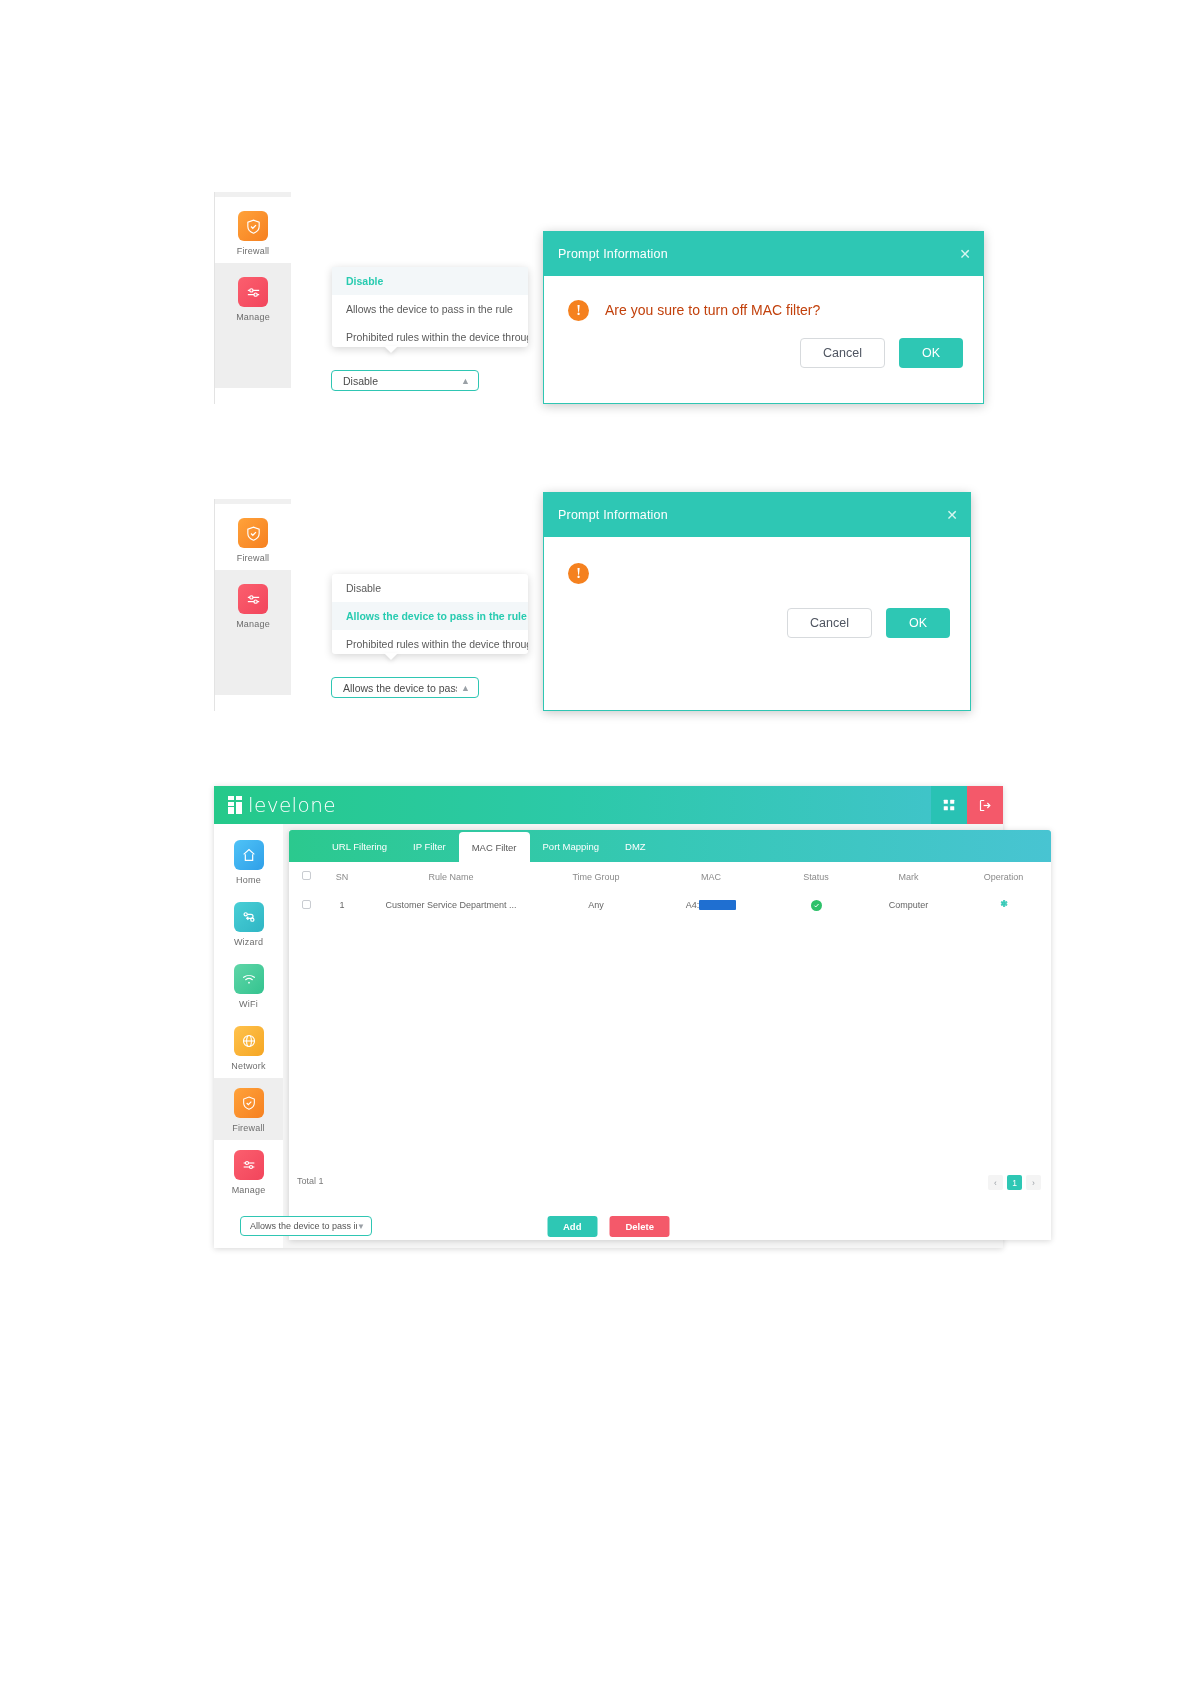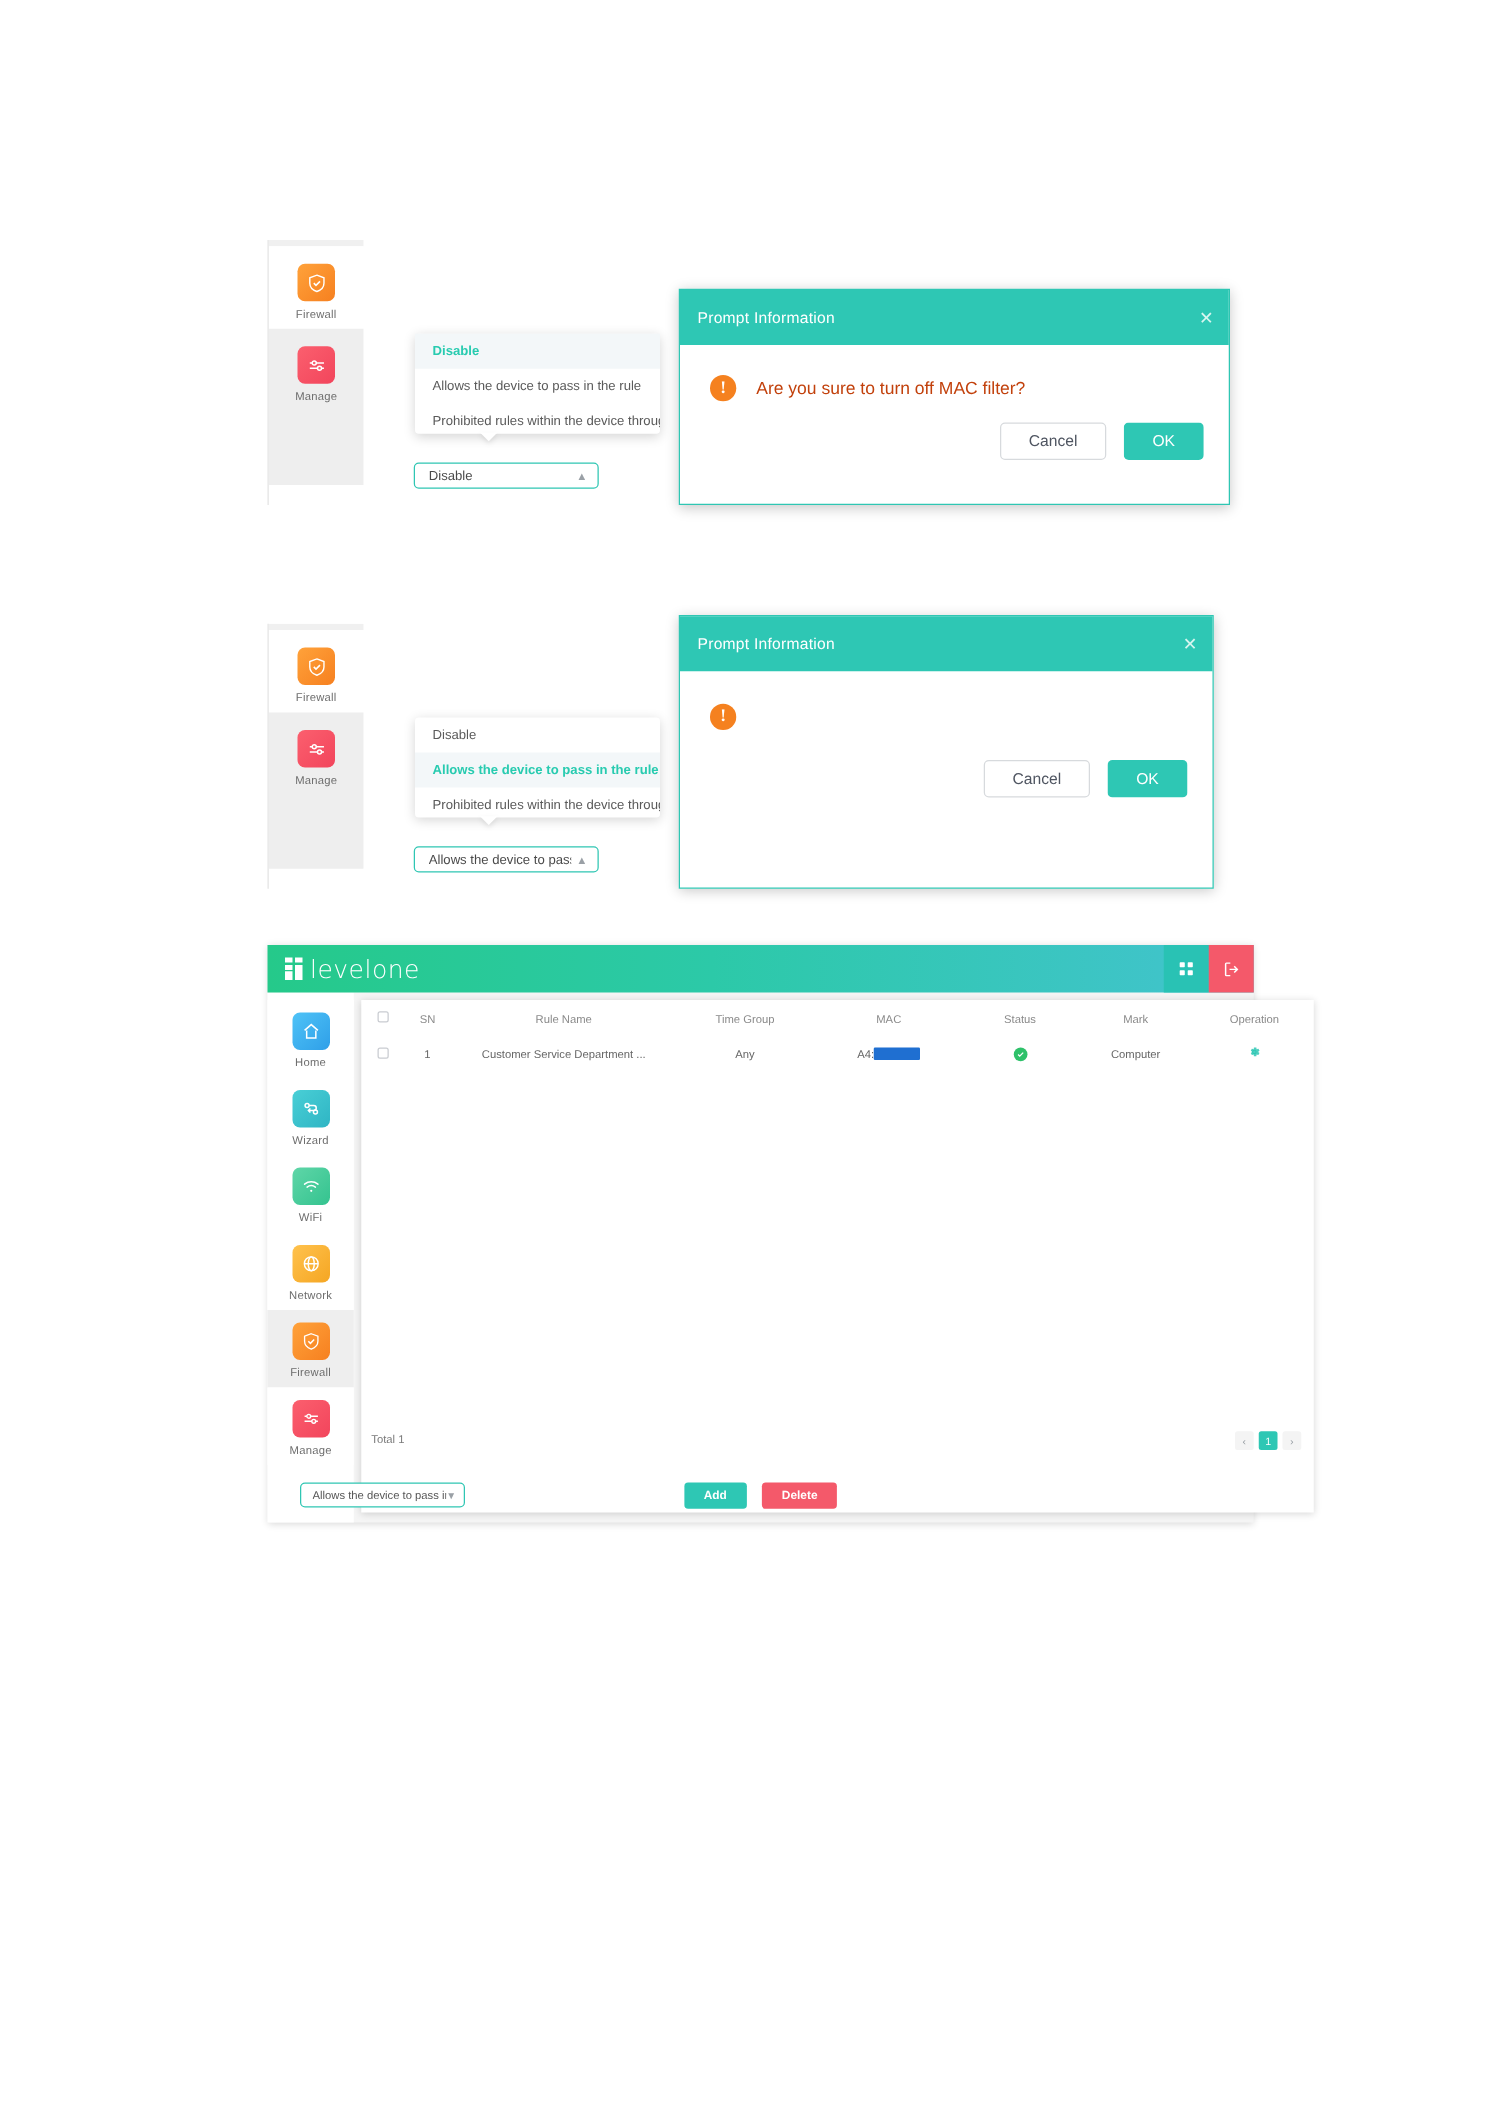--- a/index.html
+++ b/index.html
@@ -132,21 +132,21 @@
     border-radius: 4px;
     cursor: pointer;
     border: 1px solid transparent;
   }
   .btn-cancel { background: #fff; border-color: #d7dadd; color: #4f5561; }
   .btn-ok { background: #2ec7b4; color: #ffffff; }
 
   
   .router {
     position: absolute;
-    left: 214px; top: 756px;
+    left: 214px; top: 786px;
     width: 789px; height: 462px;
     background: #f5f5f5;
   }
   .rt-header {
     height: 38px;
     background: linear-gradient(90deg,#25c98a 0%, #2cc9a8 45%, #43c3cf 100%);
     display: flex; align-items: center;
     padding-left: 14px;
     position: relative;
   }
@@ -477,20 +477,27 @@
               <line x1="4" y1="15" x2="20" y2="15"></line>
                 <circle cx="15" cy="15" r="2.3" fill="#fb5f6e"></circle>
             </svg>
           </div>
           <div class="nav-label">Manage</div>
         </div>
       </div>
 
       <div class="rt-main shadowbox">
 
+        <div class="tabbar">
+          <div class="tab">URL Filtering</div>
+          <div class="tab">IP Filter</div>
+          <div class="tab active">MAC Filter</div>
+          <div class="tab">Port Mapping</div>
+          <div class="tab">DMZ</div>
+        </div>
 
         <table class="grid">
           <colgroup>
             <col style="width:34px">
               <col style="width:38px">
               <col style="width:180px">
             <col style="width:110px">
               <col style="width:120px">
               <col style="width:90px">
             <col style="width:95px">

